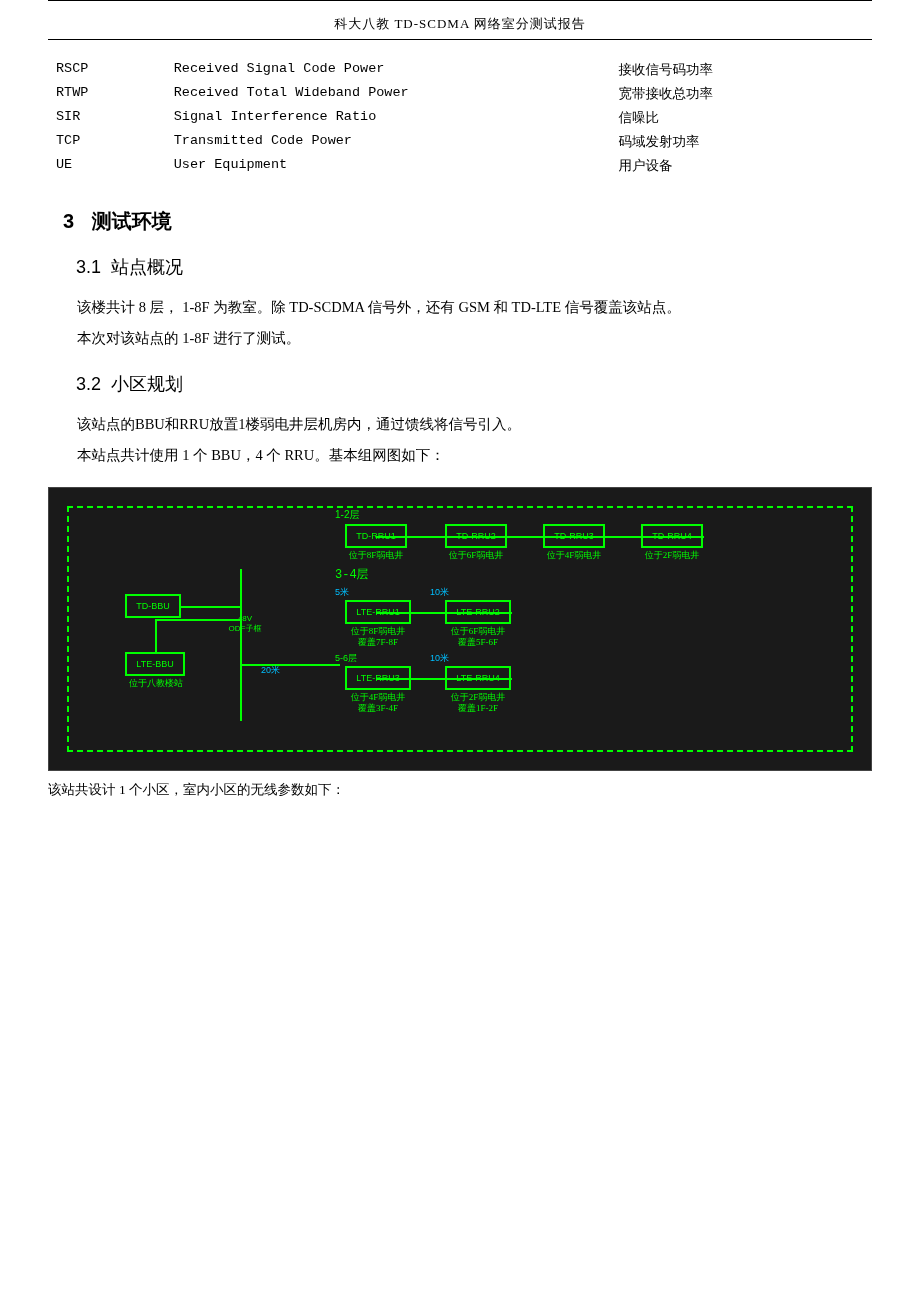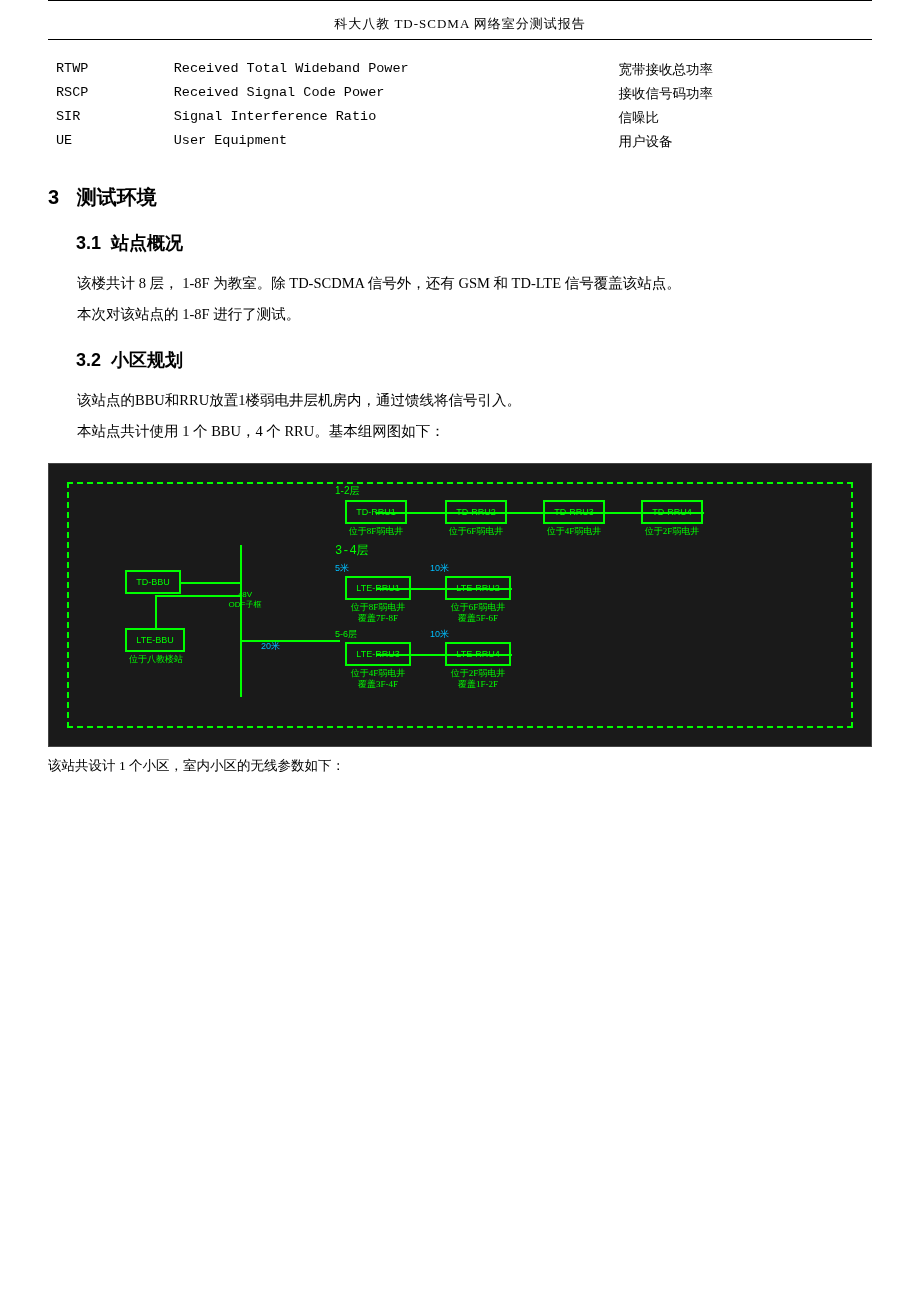--- a/index.html
+++ b/index.html
@@ -50,29 +50,29 @@
     }
     .abbr-col1 { width: 90px; font-weight: normal; }
     .abbr-col2 { width: 340px; }
     .abbr-col3 { width: 200px; font-family: "SimSun", serif; }
 
     
     .section-heading {
       font-size: 20px;
       font-weight: bold;
       font-family: "SimHei", "黑体", sans-serif;
-      margin: 28px 0 20px 0;
+      margin: 28px 0 20px 15px;
       color: #000;
     }
     .section-heading .num {
       margin-right: 12px;
     }
     .subsection-heading {
       font-size: 18px;
-      font-weight: bold;
+      font-weight: normal;
       font-family: "SimHei", "黑体", sans-serif;
       margin: 20px 0 16px 28px;
       color: #000;
     }
 
     
     .body-para {
       font-family: "SimSun", "宋体", serif;
       font-size: 14.5px;
       line-height: 1.75;
@@ -176,33 +176,38 @@
 
 <div class="page">
 
   <div class="header-line"></div>
   <div class="header-title">科大八教 TD-SCDMA 网络室分测试报告</div>
   <div class="header-divider"></div>
 
   <table class="abbr-table">
     <tbody id="abbr-tbody">
         <tr>
+      <td class="abbr-col1">RSCP</td>
+      <td class="abbr-col2">Received Signal Code Power</td>
+      <td class="abbr-col3">接收信号码功率</td>
+    </tr>
+        <tr>
       <td class="abbr-col1">RTWP</td>
       <td class="abbr-col2">Received Total Wideband Power</td>
       <td class="abbr-col3">宽带接收总功率</td>
     </tr>
         <tr>
-      <td class="abbr-col1">RSCP</td>
-      <td class="abbr-col2">Received Signal Code Power</td>
-      <td class="abbr-col3">接收信号码功率</td>
-    </tr>
-        <tr>
       <td class="abbr-col1">SIR</td>
       <td class="abbr-col2">Signal Interference Ratio</td>
       <td class="abbr-col3">信噪比</td>
+    </tr>
+        <tr>
+      <td class="abbr-col1">TCP</td>
+      <td class="abbr-col2">Transmitted Code Power</td>
+      <td class="abbr-col3">码域发射功率</td>
     </tr>
         <tr>
       <td class="abbr-col1">UE</td>
       <td class="abbr-col2">User Equipment</td>
       <td class="abbr-col3">用户设备</td>
     </tr>
       </tbody>
   </table>
 
   <div class="section-heading">

